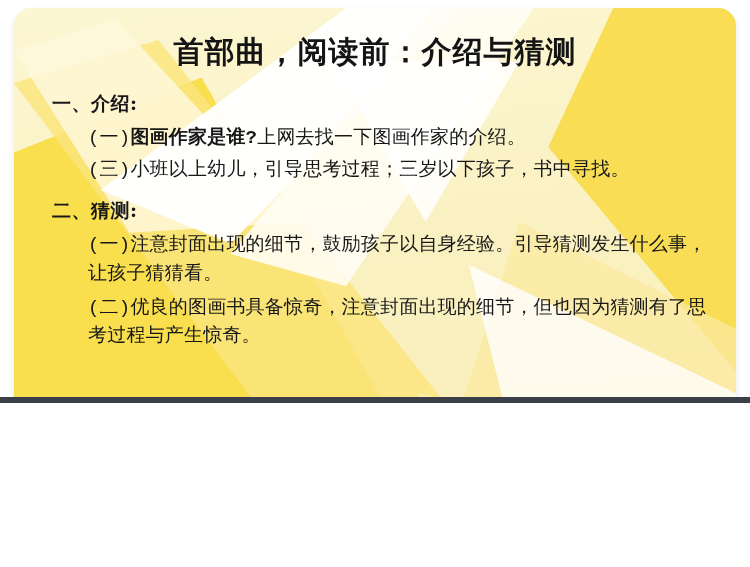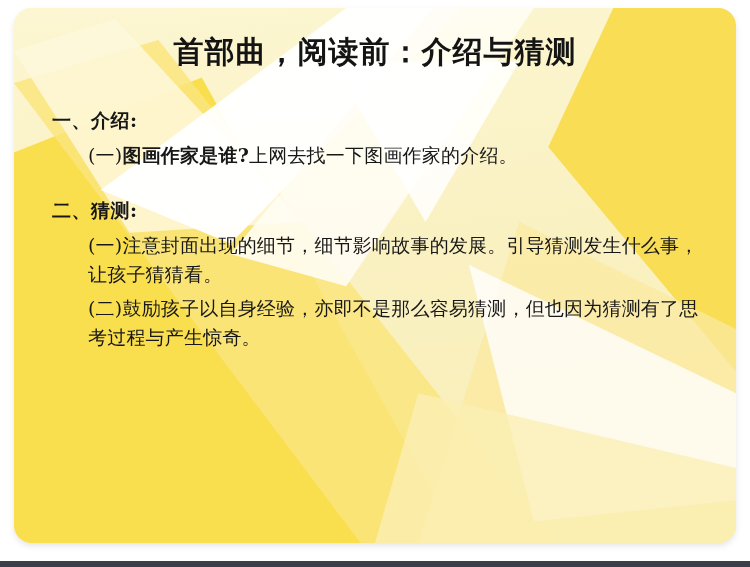--- a/index.html
+++ b/index.html
@@ -10,21 +10,21 @@
   body {
     width: 750px;
     height: 567px;
     overflow: hidden;
     font-family: "DejaVu Serif", "Liberation Serif", serif;
   }
 
   #slide {
     position: relative;
     width: 750px;
-    height: 567px;
+    height: 403px;
     background: #ffffff;
     overflow: hidden;
   }
 
   
   #card {
     position: absolute;
     left: 14px;
     top: 8px;
     width: 722px;
@@ -157,30 +157,31 @@
   .body-block {
     position: absolute;
     top: 82px;
     left: 26px;
     right: 22px;
   }
 
   .sec-head {
     font-size: 19px;
     font-weight: 700;
-    margin: 17px 0 6px 12px;
+    margin: 0 0 6px 12px;
     line-height: 1.45;
     letter-spacing: .5px;
   }
 
   .item {
     font-size: 19px;
     line-height: 1.52;
     margin: 0 0 5px 48px;
     letter-spacing: .2px;
+    font-family: Liberation Mono, monospace;
   }
   .item.tight { margin-bottom: 4px; }
 
   .marker { font-weight: 400; }
   .b { font-weight: 700; }
 
   .sec-gap { height: 7px; }
 </style>
 </head>
 <body>
@@ -206,31 +207,34 @@
 
       <div class="body-block">
 
         <div class="sec-head">一、介绍:</div>
 
         <p class="item tight">
           <span class="marker">(一)</span><span class="b">图画作家是谁?</span><span>上网去找一下图画作家的介绍。</span>
         </p>
 
 
+        <p class="item">
+          <span class="marker"> (三)</span><span class="b"></span><span>小班以上幼儿，引导思考过程；三岁以下孩子，书中寻找。</span>
+        </p>
 
         <div class="sec-gap"></div>
 
         <div class="sec-head">二、猜测:</div>
 
         <p class="item">
-          <span class="marker">(一)</span><span class="b"></span><span>注意封面出现的细节，细节影响故事的发展。引导猜测发生什么事，让孩子猜猜看。</span>
+          <span class="marker">(一)</span><span class="b"></span><span>注意封面出现的细节，鼓励孩子以自身经验。引导猜测发生什么事，让孩子猜猜看。</span>
         </p>
 
         <p class="item">
-          <span class="marker">(二)</span><span class="b"></span><span>鼓励孩子以自身经验，亦即不是那么容易猜测，但也因为猜测有了思考过程与产生惊奇。</span>
+          <span class="marker">(二)</span><span class="b"></span><span>优良的图画书具备惊奇，注意封面出现的细节，但也因为猜测有了思考过程与产生惊奇。</span>
         </p>
 
 
 
       </div>
     </div>
   </div>
 
   <div id="bottom-rule"></div>
 </div>

